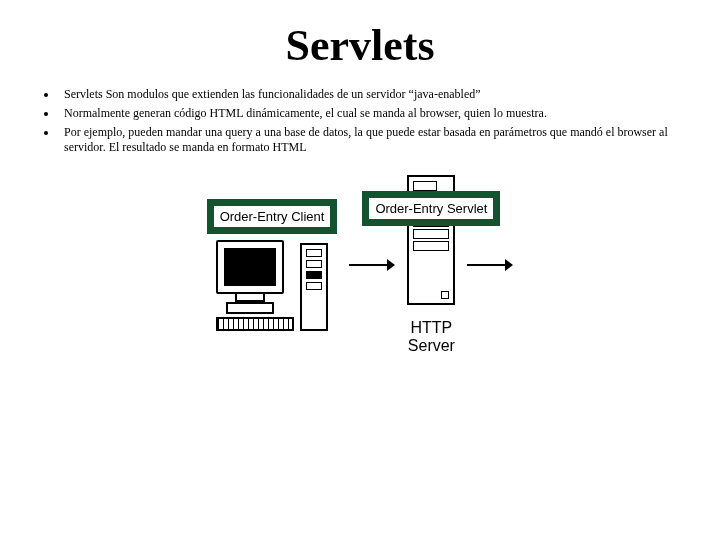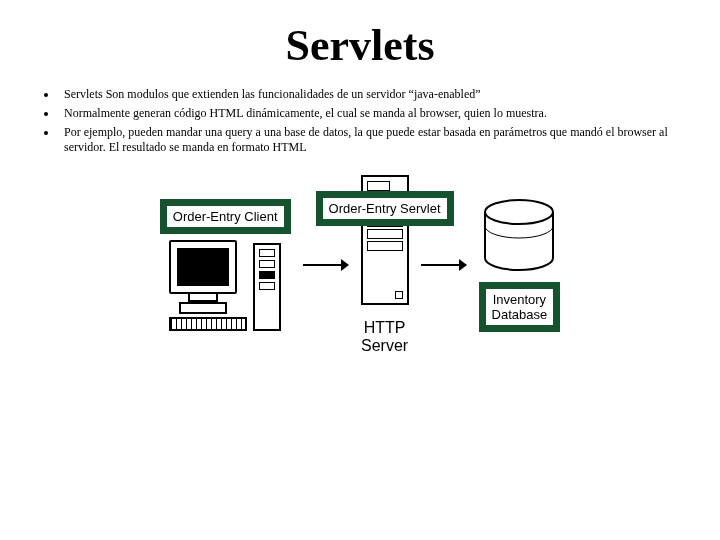--- a/index.html
+++ b/index.html
@@ -225,27 +225,14 @@
 Server</div>
   </div>
 
   <div class="arrow">
     <svg width="46" height="16">
         <line x1="0" y1="8" x2="38" y2="8" stroke="#000" stroke-width="2"></line>
         <polygon points="38,2 46,8 38,14" fill="#000"></polygon>
       </svg>
   </div>
 
-  <div class="node">
-    <div class="db-art">
-      <svg width="78" height="78">
-        <ellipse cx="39" cy="14" rx="34" ry="12" fill="#fff" stroke="#000" stroke-width="2"></ellipse>
-        <path d="M5 14 V60" stroke="#000" stroke-width="2" fill="none"></path>
-        <path d="M73 14 V60" stroke="#000" stroke-width="2" fill="none"></path>
-        <path d="M5 60 A34 12 0 0 0 73 60" fill="#fff" stroke="#000" stroke-width="2"></path>
-        <path d="M5 28 A34 12 0 0 0 73 28" fill="none" stroke="#000" stroke-width="1"></path>
-      </svg>
-    </div>
-    <div class="label-box" style="text-align:center; white-space:pre-line;">Inventory
-Database</div>
-  </div>
 
 </div>
 
 </body></html>

